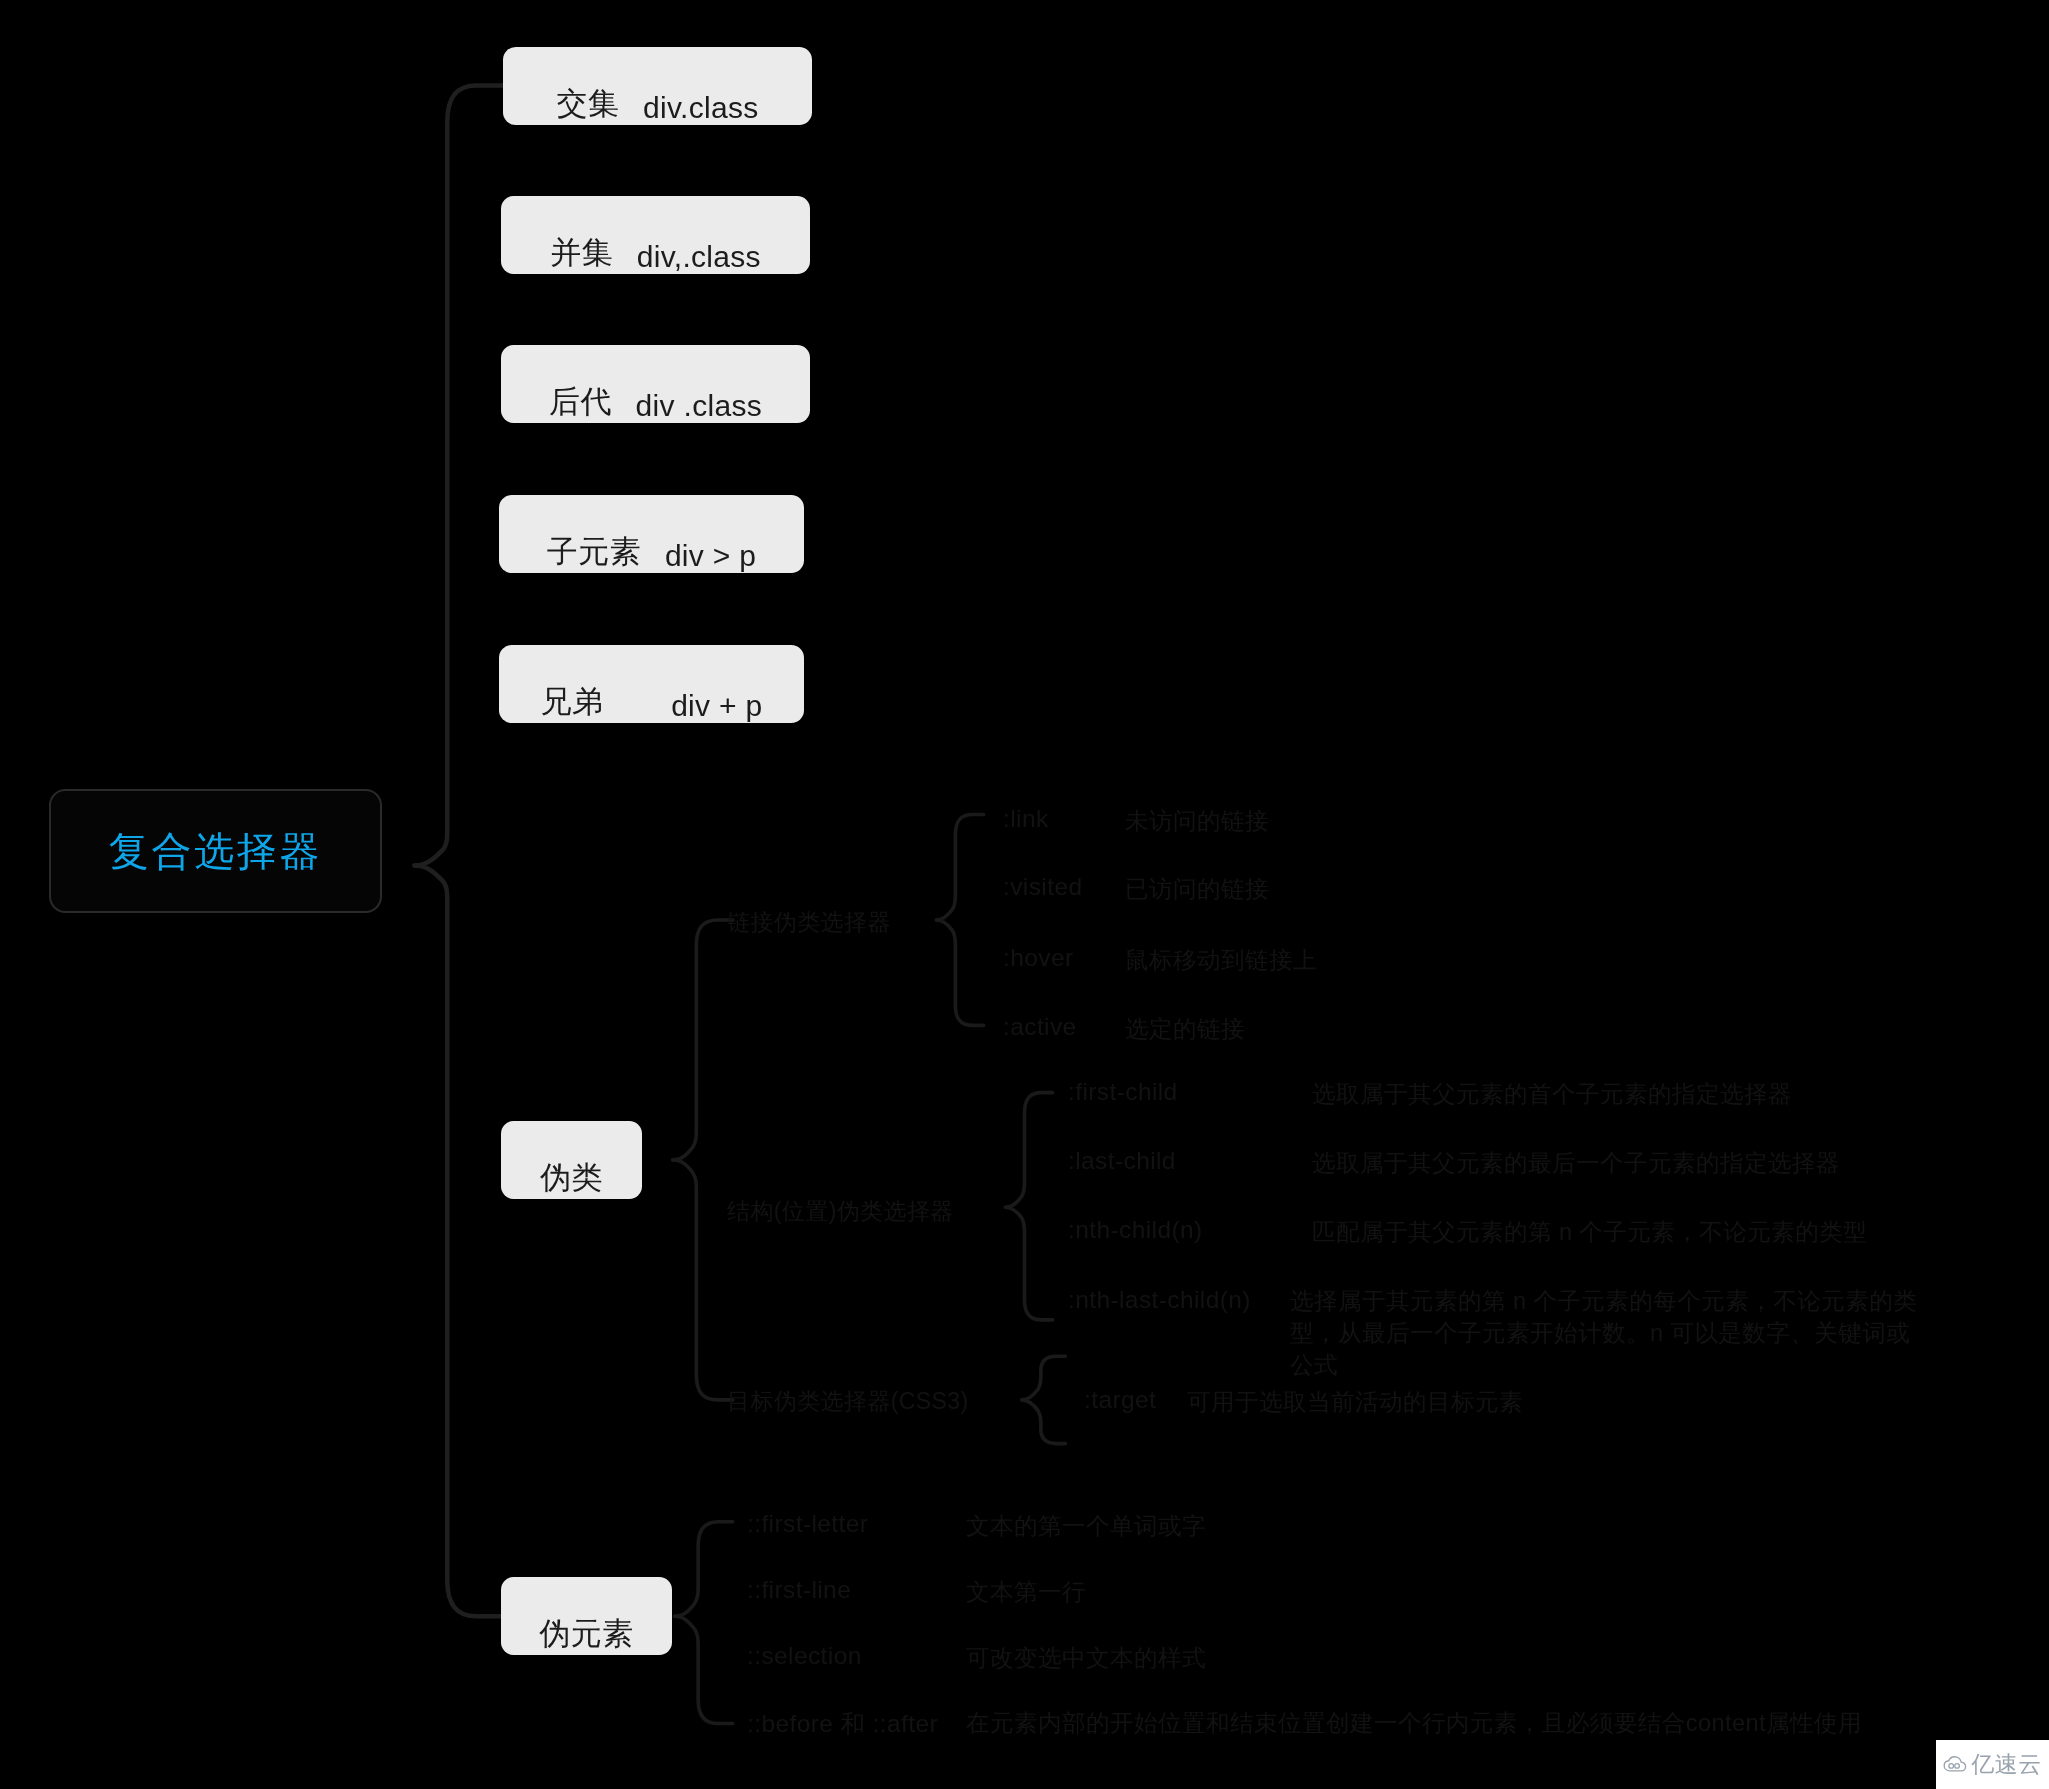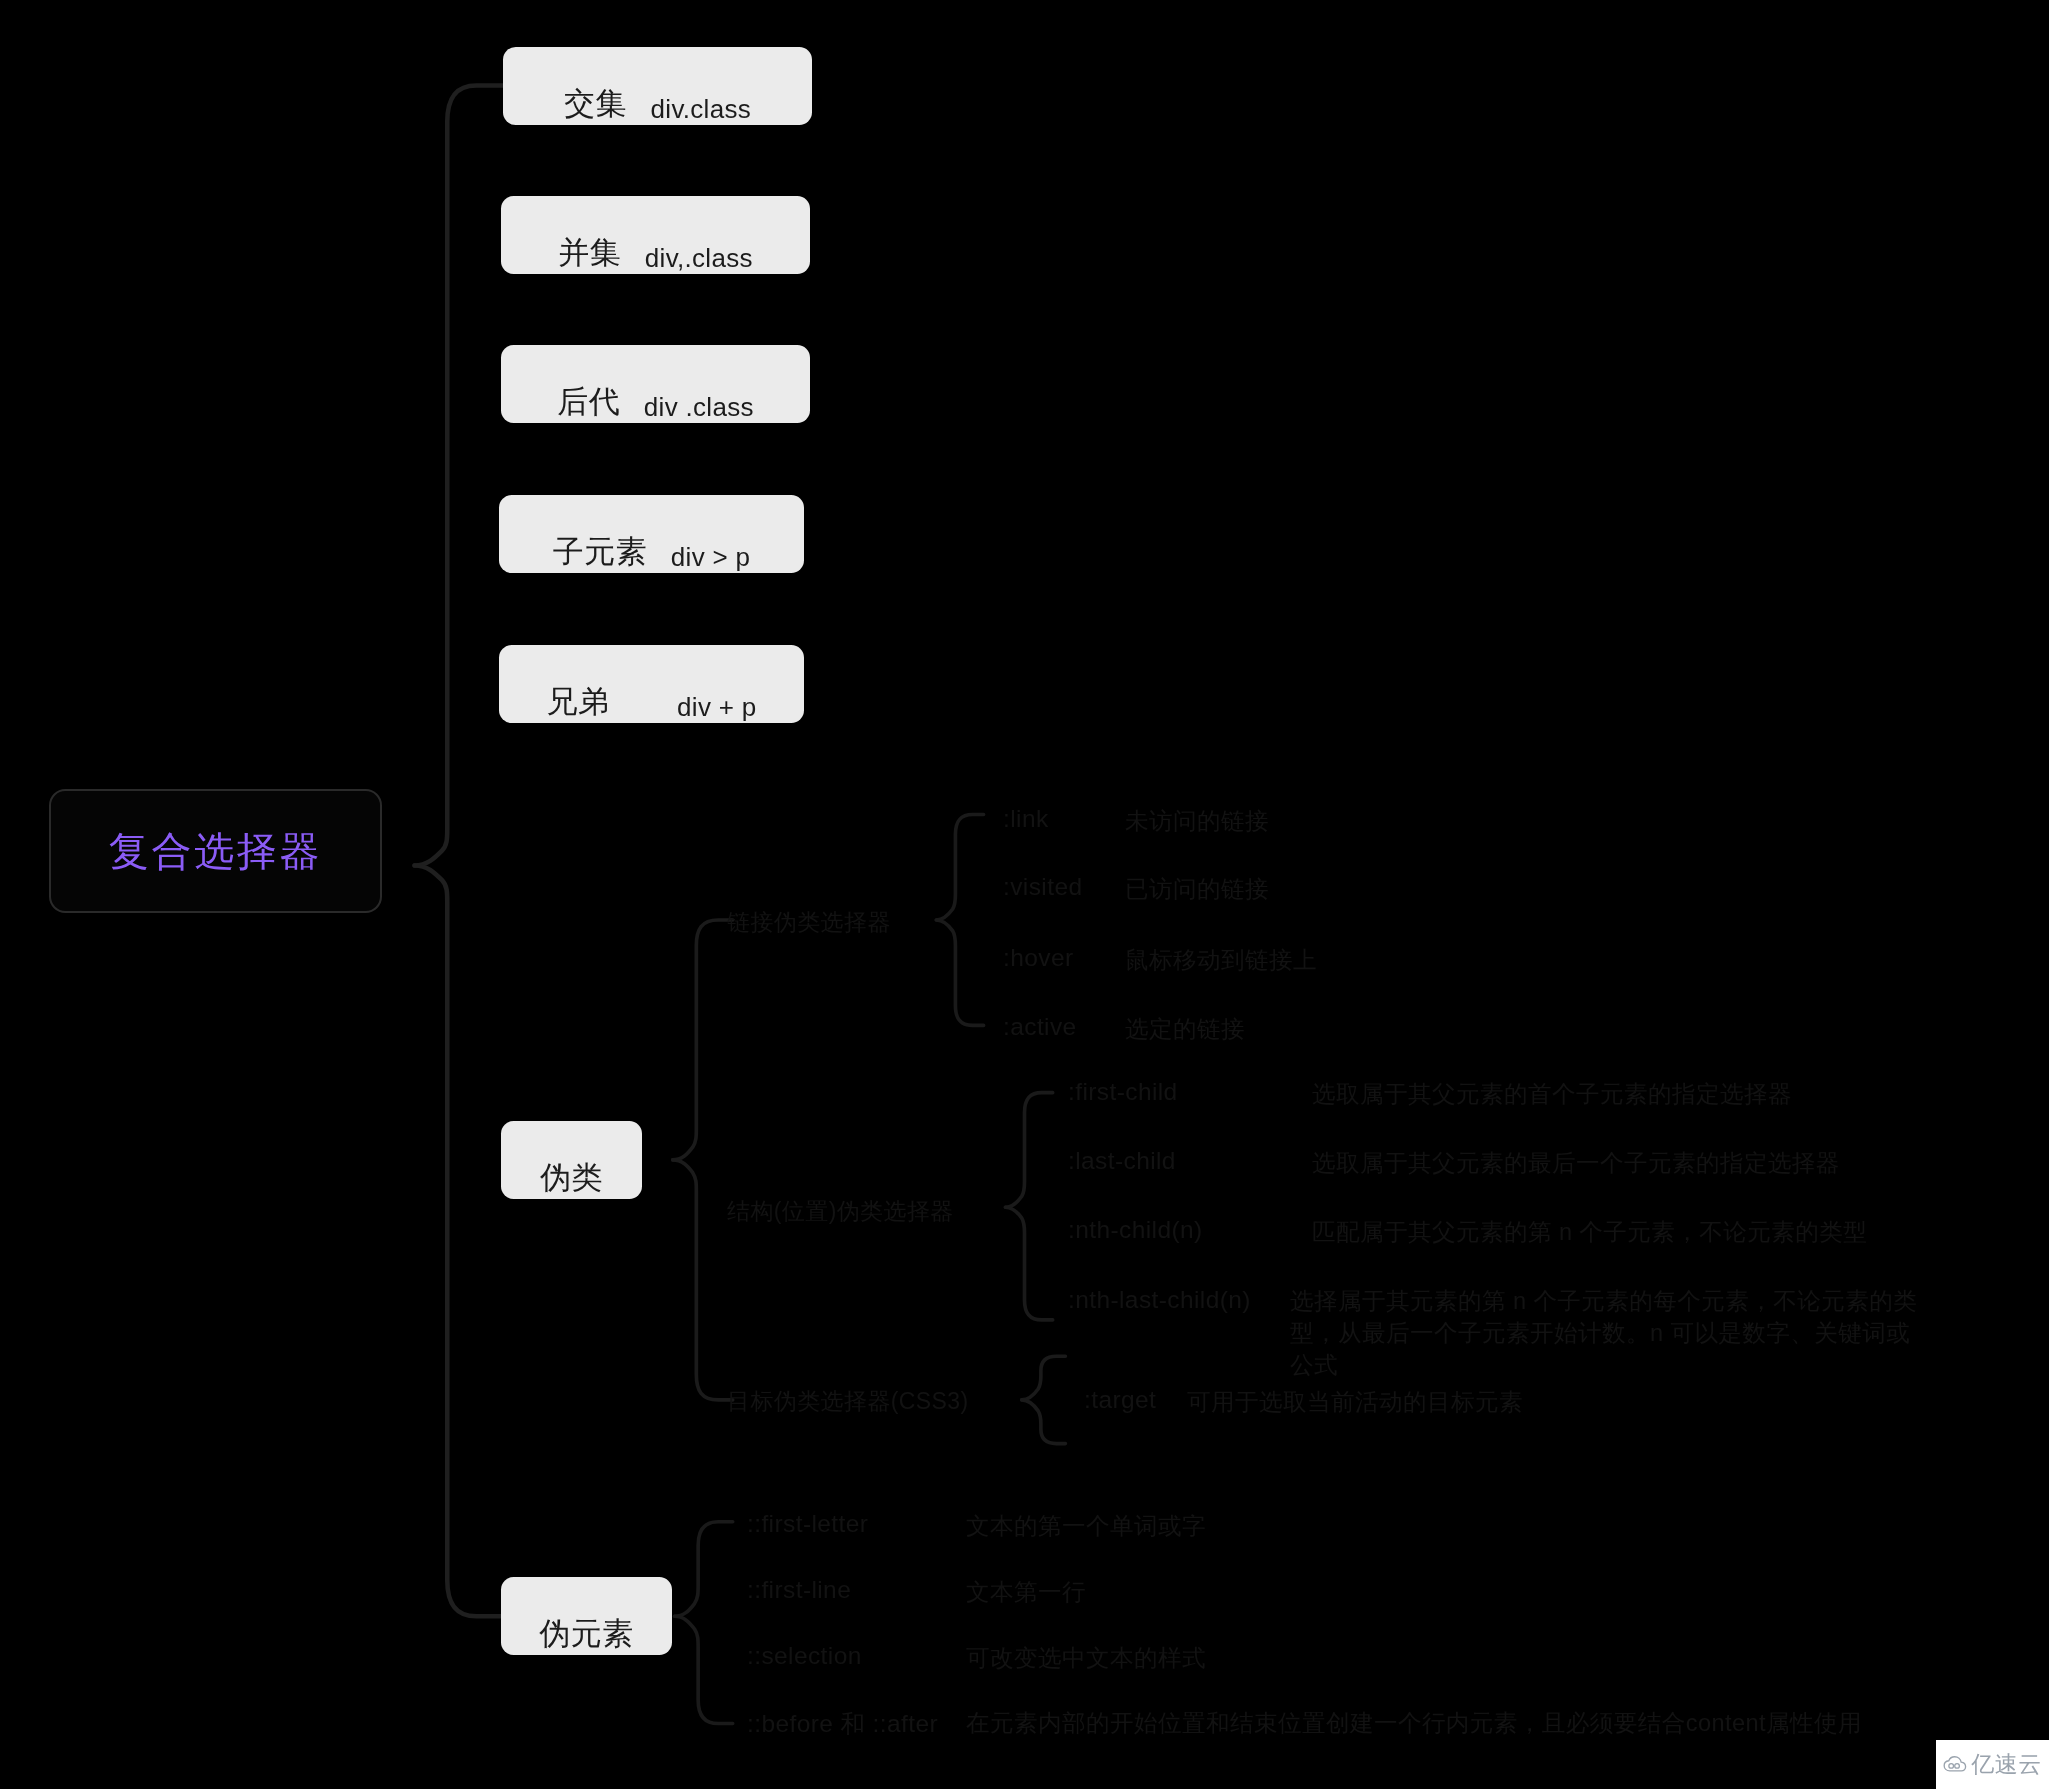--- a/index.html
+++ b/index.html
@@ -36,35 +36,35 @@
     align-items: flex-end;
     justify-content: center;
     white-space: nowrap;
     font-size: 31px;
     letter-spacing: 0.5px;
     box-sizing: border-box;
     padding: 0 23.6px;
   }
   .chip .cn { font-size: 31px; }
   .chip .code {
-    font-size: 26px;
+    font-size: 30px;
     margin-left: 23.6px;
     letter-spacing: 0.3px;
   }
 
   
   .rootnode {
     position: absolute;
     background: #050505;
     border: 2.7px solid #2a2a2a;
     border-radius: 16.4px;
     display: flex;
     align-items: center;
     justify-content: center;
-    color: #8b5cf6;
+    color: #0ea5e9;
     font-size: 40px;
     letter-spacing: 2.7px;
     box-sizing: border-box;
   }
 
   
   .lbl {
     position: absolute;
     color: #121212;
     white-space: nowrap;

